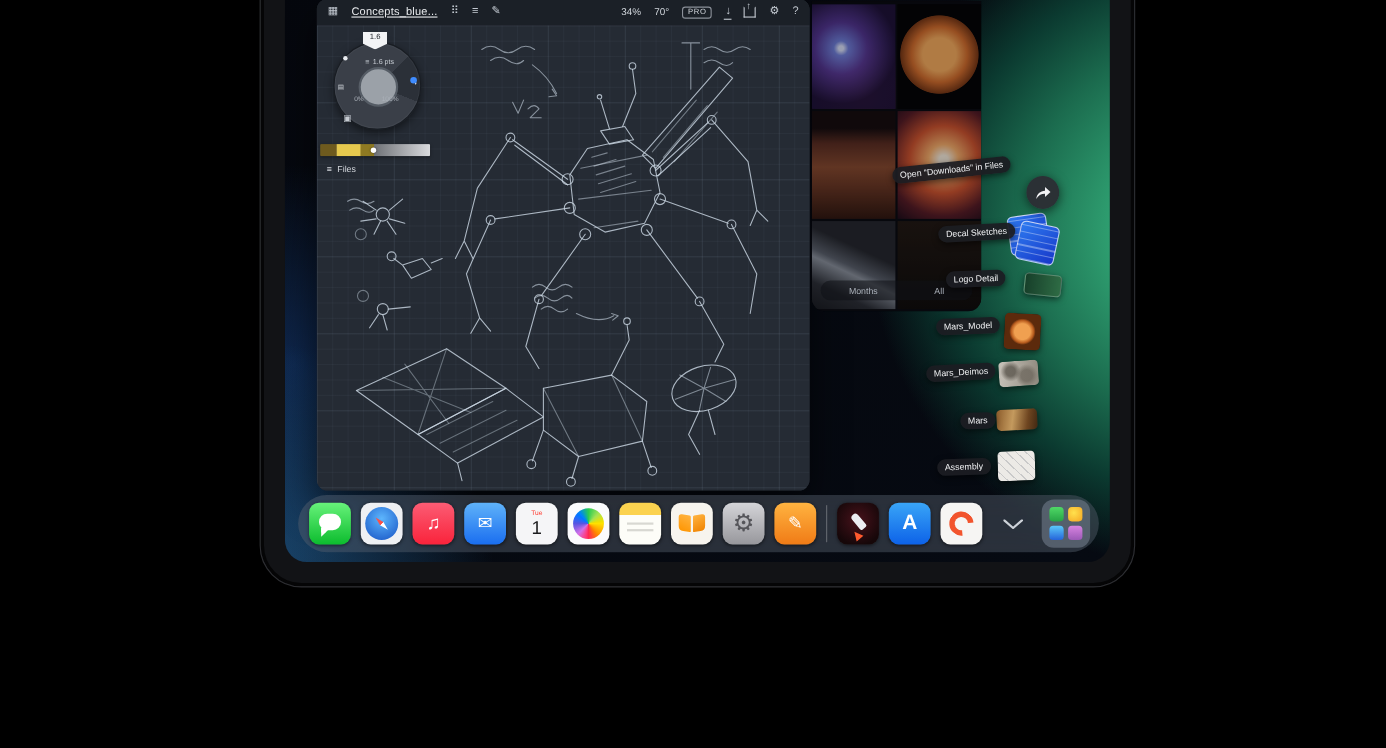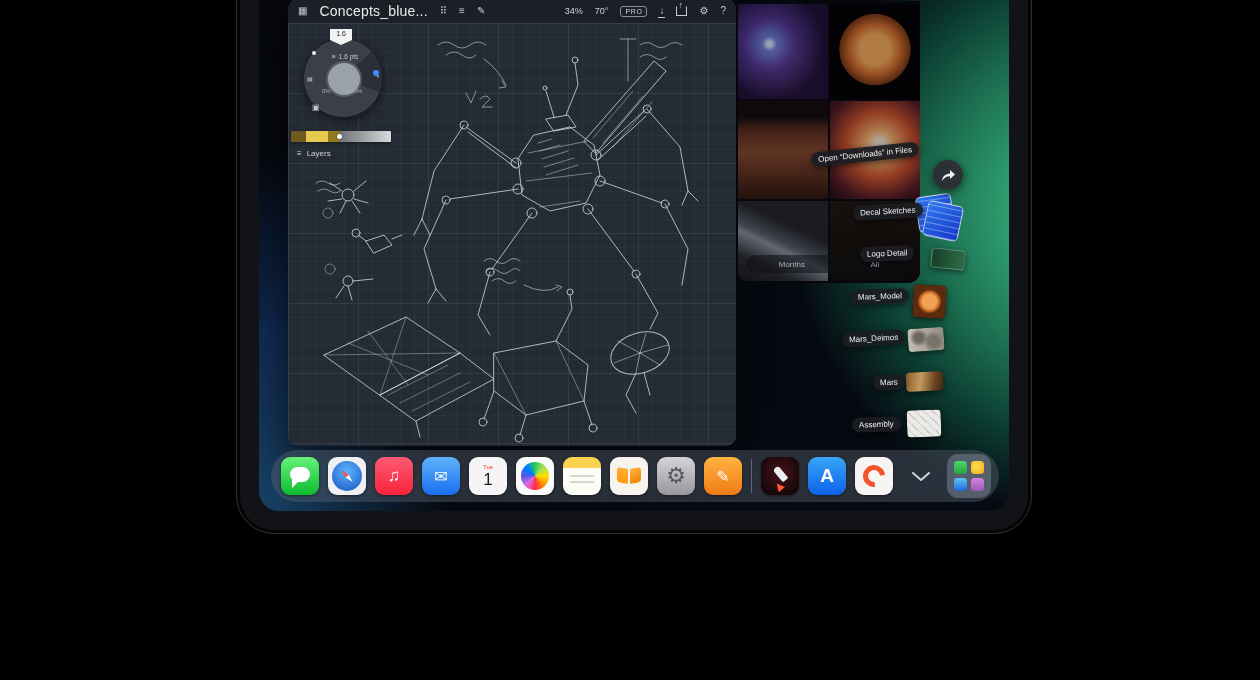--- a/index.html
+++ b/index.html
@@ -15,21 +15,21 @@
           radial-gradient(circle 340px at -30px 560px, rgba(45,130,200,.55), rgba(45,130,200,0) 65%),
           radial-gradient(circle 260px at 8px 360px, rgba(25,75,150,.45), rgba(25,75,150,0) 70%),
           linear-gradient(160deg,#05070d,#060a12);}
 
   
   .concepts-win{position:absolute;left:29px;top:28px;width:448px;height:447px;border-radius:10px;overflow:hidden;
         background:#252b34;box-shadow:0 14px 34px rgba(0,0,0,.55);}
   .c-toolbar{position:absolute;left:0;top:0;right:0;height:24px;background:#1b2027;display:flex;align-items:center;
         padding:0 10px;gap:12px;color:#cfd4da;font-size:9px;z-index:4;}
   .c-toolbar .tbi{color:#c3c9d1;font-size:10px;line-height:1;cursor:default;}
-  .c-title{color:#e9ebee;font-size:14px;letter-spacing:.2px;}
+  .c-title{color:#e9ebee;font-size:10px;letter-spacing:.2px;text-decoration:underline;}
   .spacer{flex:1;}
   .pro{border:1px solid #8b9099;border-radius:3px;padding:1px 4px;font-size:7px;letter-spacing:.6px;color:#d4d8de;}
   .dl-icon{position:relative;font-size:10px;}
   .dl-icon i{position:absolute;left:-1px;right:-1px;bottom:-2px;height:1px;background:#c3c9d1;}
   .share-box{position:relative;width:9px;height:8px;border:1px solid #c3c9d1;border-top-color:transparent;display:inline-block;}
   .share-box b{position:absolute;left:1px;top:-7px;font-weight:normal;font-size:9px;color:#c3c9d1;}
 
   .c-canvas{position:absolute;left:0;top:24px;right:0;bottom:0;background-color:#252b34;
         background-image:
           linear-gradient(rgba(170,190,220,.07) 1px, transparent 1px),
@@ -60,21 +60,21 @@
   .strip{position:absolute;left:3px;top:132px;width:100px;height:11px;display:flex;z-index:5;border-radius:1px;overflow:hidden;box-shadow:0 1px 3px rgba(0,0,0,.4);}
   .strip .s1{width:15px;background:#6e5a1e;}
   .strip .s2{width:22px;background:#e6c94e;}
   .strip .s3{width:12px;background:#8f7a22;}
   .strip .s4{flex:1;background:linear-gradient(90deg,#6f7277,#d9dadd);}
   .strip-dot{position:absolute;left:49px;top:135px;width:5px;height:5px;border-radius:50%;background:#fff;z-index:6;box-shadow:0 0 2px rgba(0,0,0,.6);}
 
   .layers-row{position:absolute;left:9px;top:150px;z-index:5;display:flex;gap:5px;align-items:center;color:#d2d6dc;font-size:8px;}
 
   
-  .photos-win{position:absolute;left:479px;top:30px;width:182px;height:282px;border-radius:0 0 12px 12px;overflow:hidden;background:#07080c;}
+  .photos-win{position:absolute;left:479px;top:30px;width:154px;height:282px;border-radius:0 0 12px 12px;overflow:hidden;background:#07080c;}
   .ph-grid{position:absolute;left:0;top:3px;right:0;display:grid;grid-template-columns:1fr 1fr;grid-template-rows:95px 98px 80px;gap:2px;}
   .ph{position:relative;}
   .t-nebula1{background:radial-gradient(circle at 35% 42%, #dfe6ff 0 3%, rgba(130,150,255,.85) 9%, rgba(95,60,165,.85) 32%, rgba(30,16,55,.9) 68%),radial-gradient(circle at 62% 85%, rgba(190,80,120,.6), rgba(30,10,30,0) 55%),#0a0820;}
   .t-mars-sphere{background:radial-gradient(circle 36px at 50% 48%, #ffb25e 0 42%, #d96f2a 70%, #7c3812 98%, #000 100%),#000;}
   .t-mars-land{background:linear-gradient(180deg,#140a0a 0 16%, #5c2c1e 30%, #8a4a2c 52%, #6b3620 70%, #2f150c 100%);}
   .t-orion{background:radial-gradient(circle at 55% 45%, #fff3e0 0 6%, #ffb36b 20%, #d4542c 45%, #571a22 75%, #1c0a16 100%);}
   .t-probe{background:linear-gradient(205deg,#24262b 0 35%, #5b616b 52%, #8d949e 58%, #2b2e34 78%, #17191d 100%);}
   .t-dark{background:linear-gradient(180deg,#20170f,#0d0a07);}
   .ph-dim{position:absolute;left:0;top:0;right:0;bottom:0;background:rgba(8,10,14,.32);}
   .ph-tabs{position:absolute;left:8px;right:8px;bottom:10px;height:18px;border-radius:9px;background:rgba(16,18,23,.58);
@@ -264,21 +264,21 @@
       <div class="strip">
         <div class="s1"></div>
         <div class="s2"></div>
         <div class="s3"></div>
         <div class="s4"></div>
       </div>
       <div class="strip-dot"></div>
 
       <div class="layers-row">
         <span>≡</span>
-        <span>Layers</span>
+        <span>Files</span>
       </div>
     </div>
 
     <div class="photos-win">
       <div class="ph-grid">
         <div class="ph t-nebula1"></div>
         <div class="ph t-mars-sphere"></div>
         <div class="ph t-mars-land"></div>
         <div class="ph t-orion"></div>
         <div class="ph t-probe"></div>

